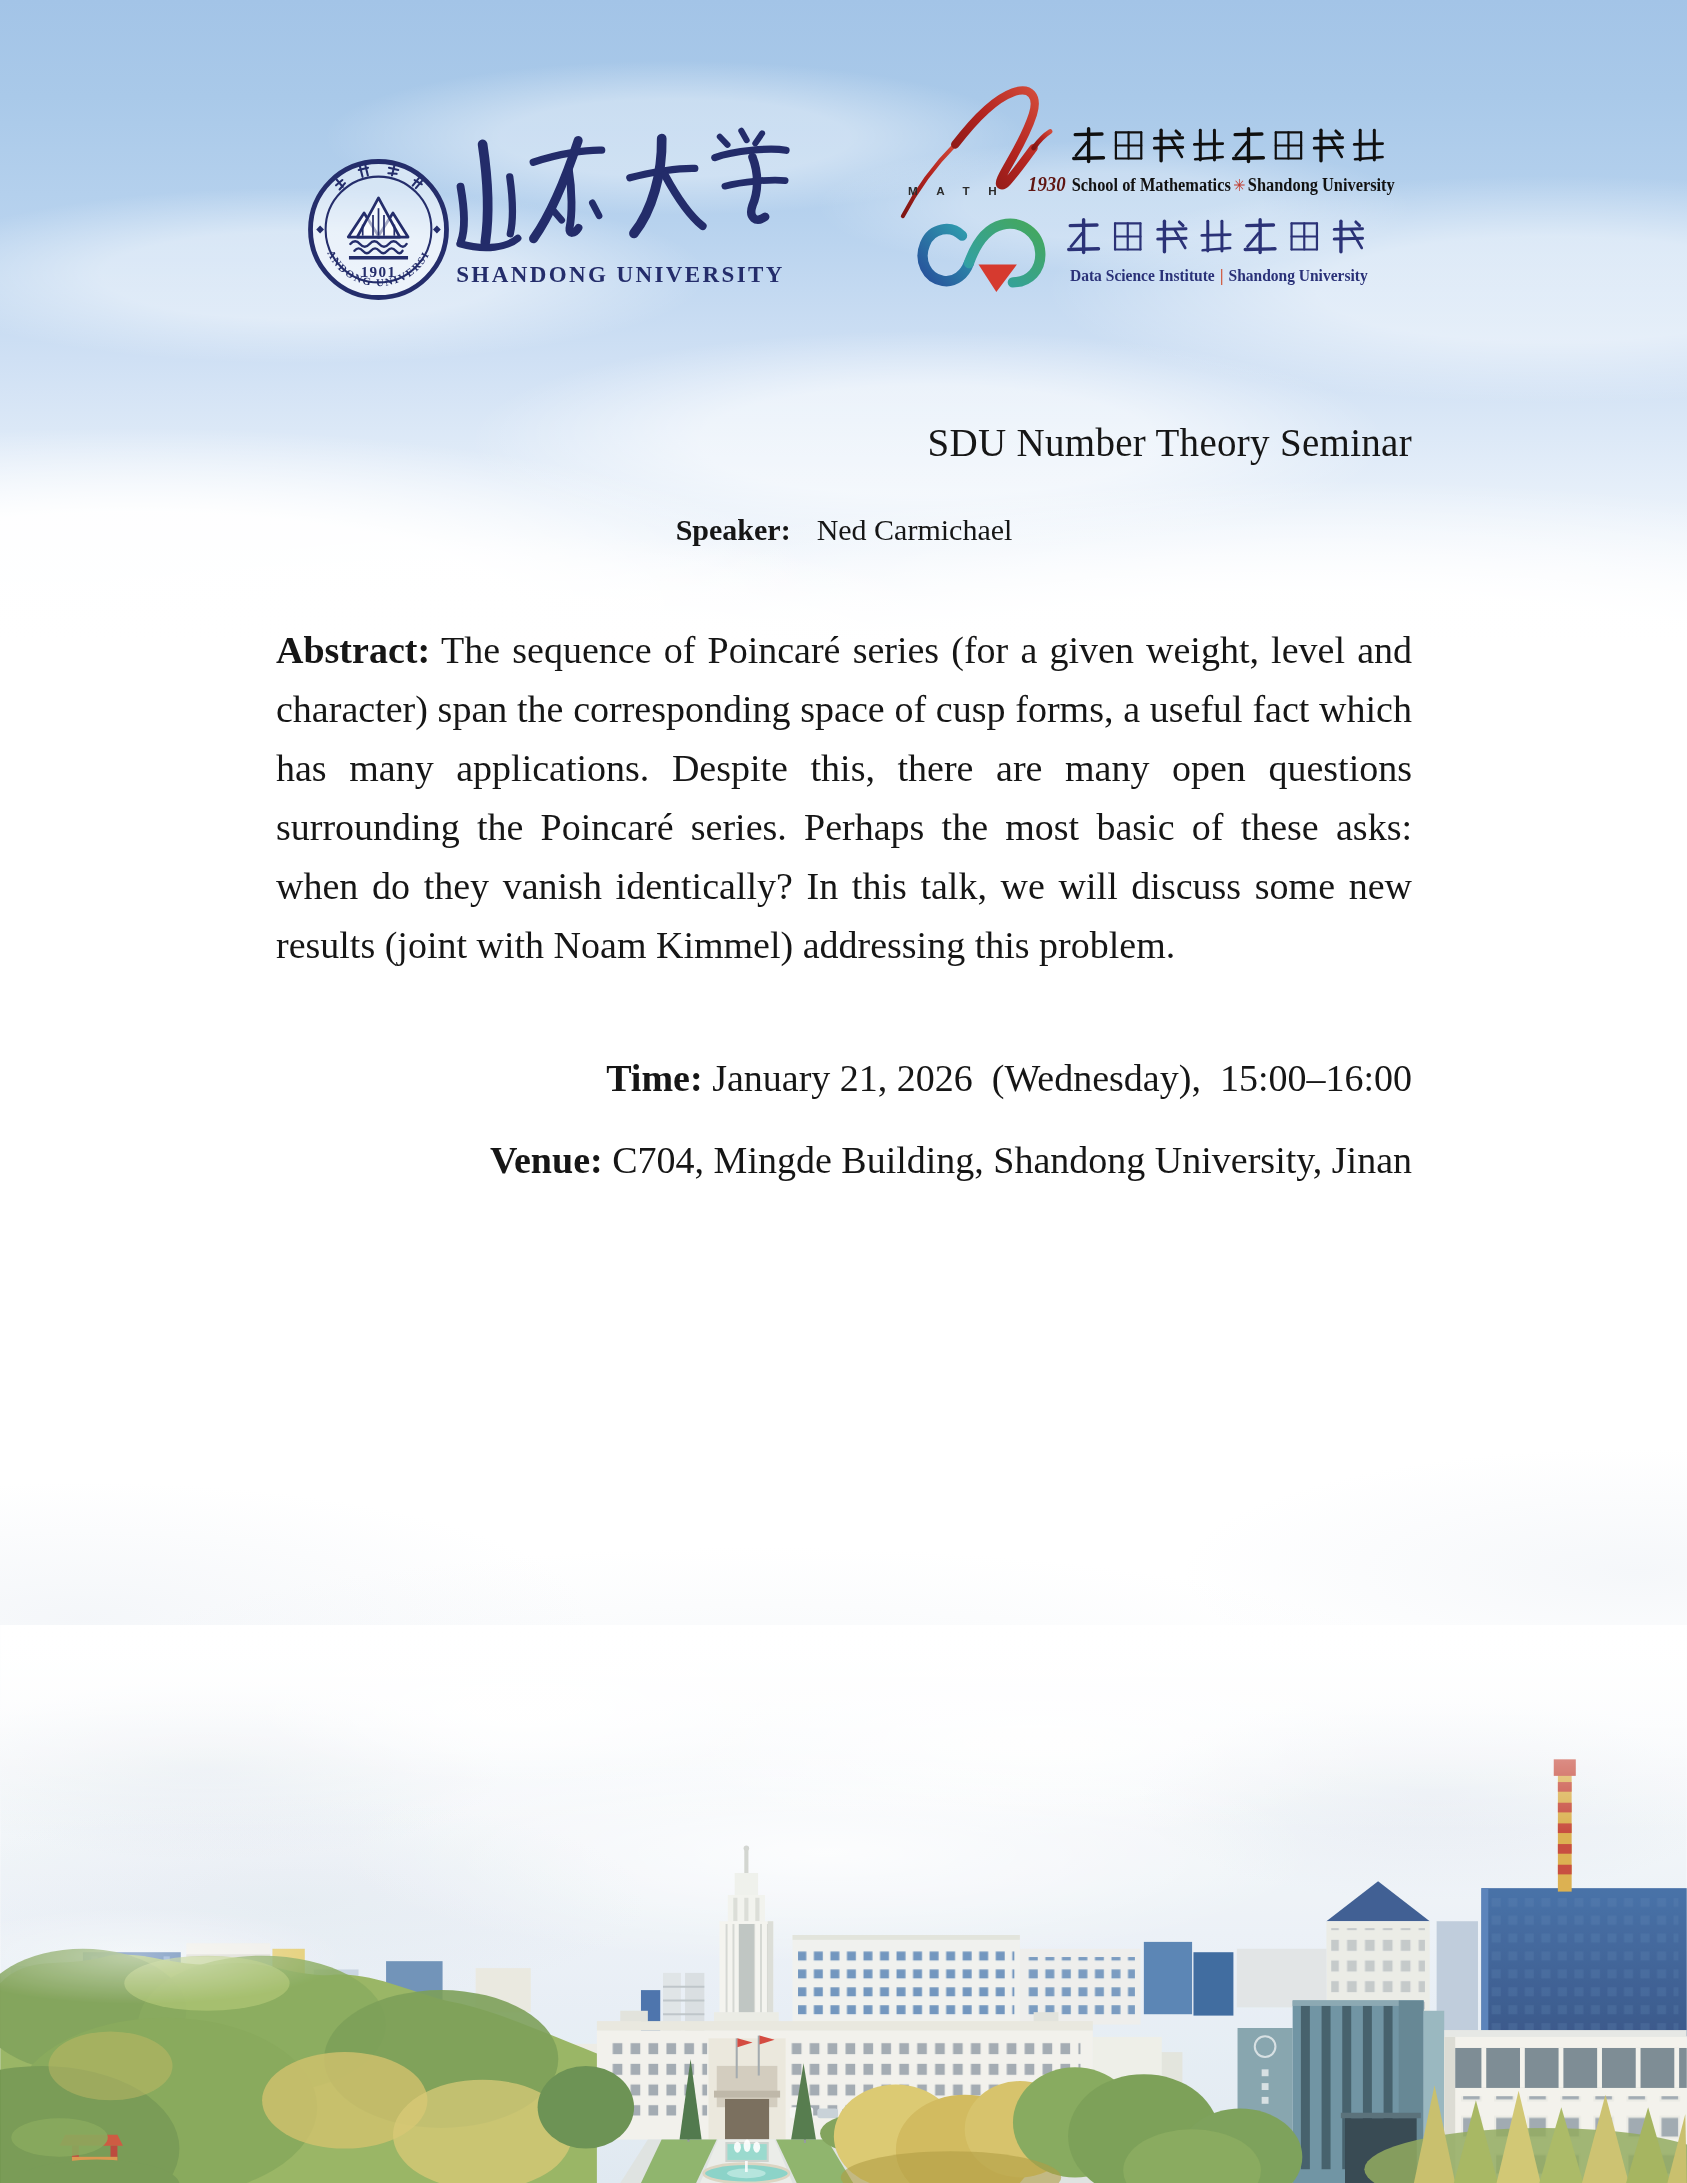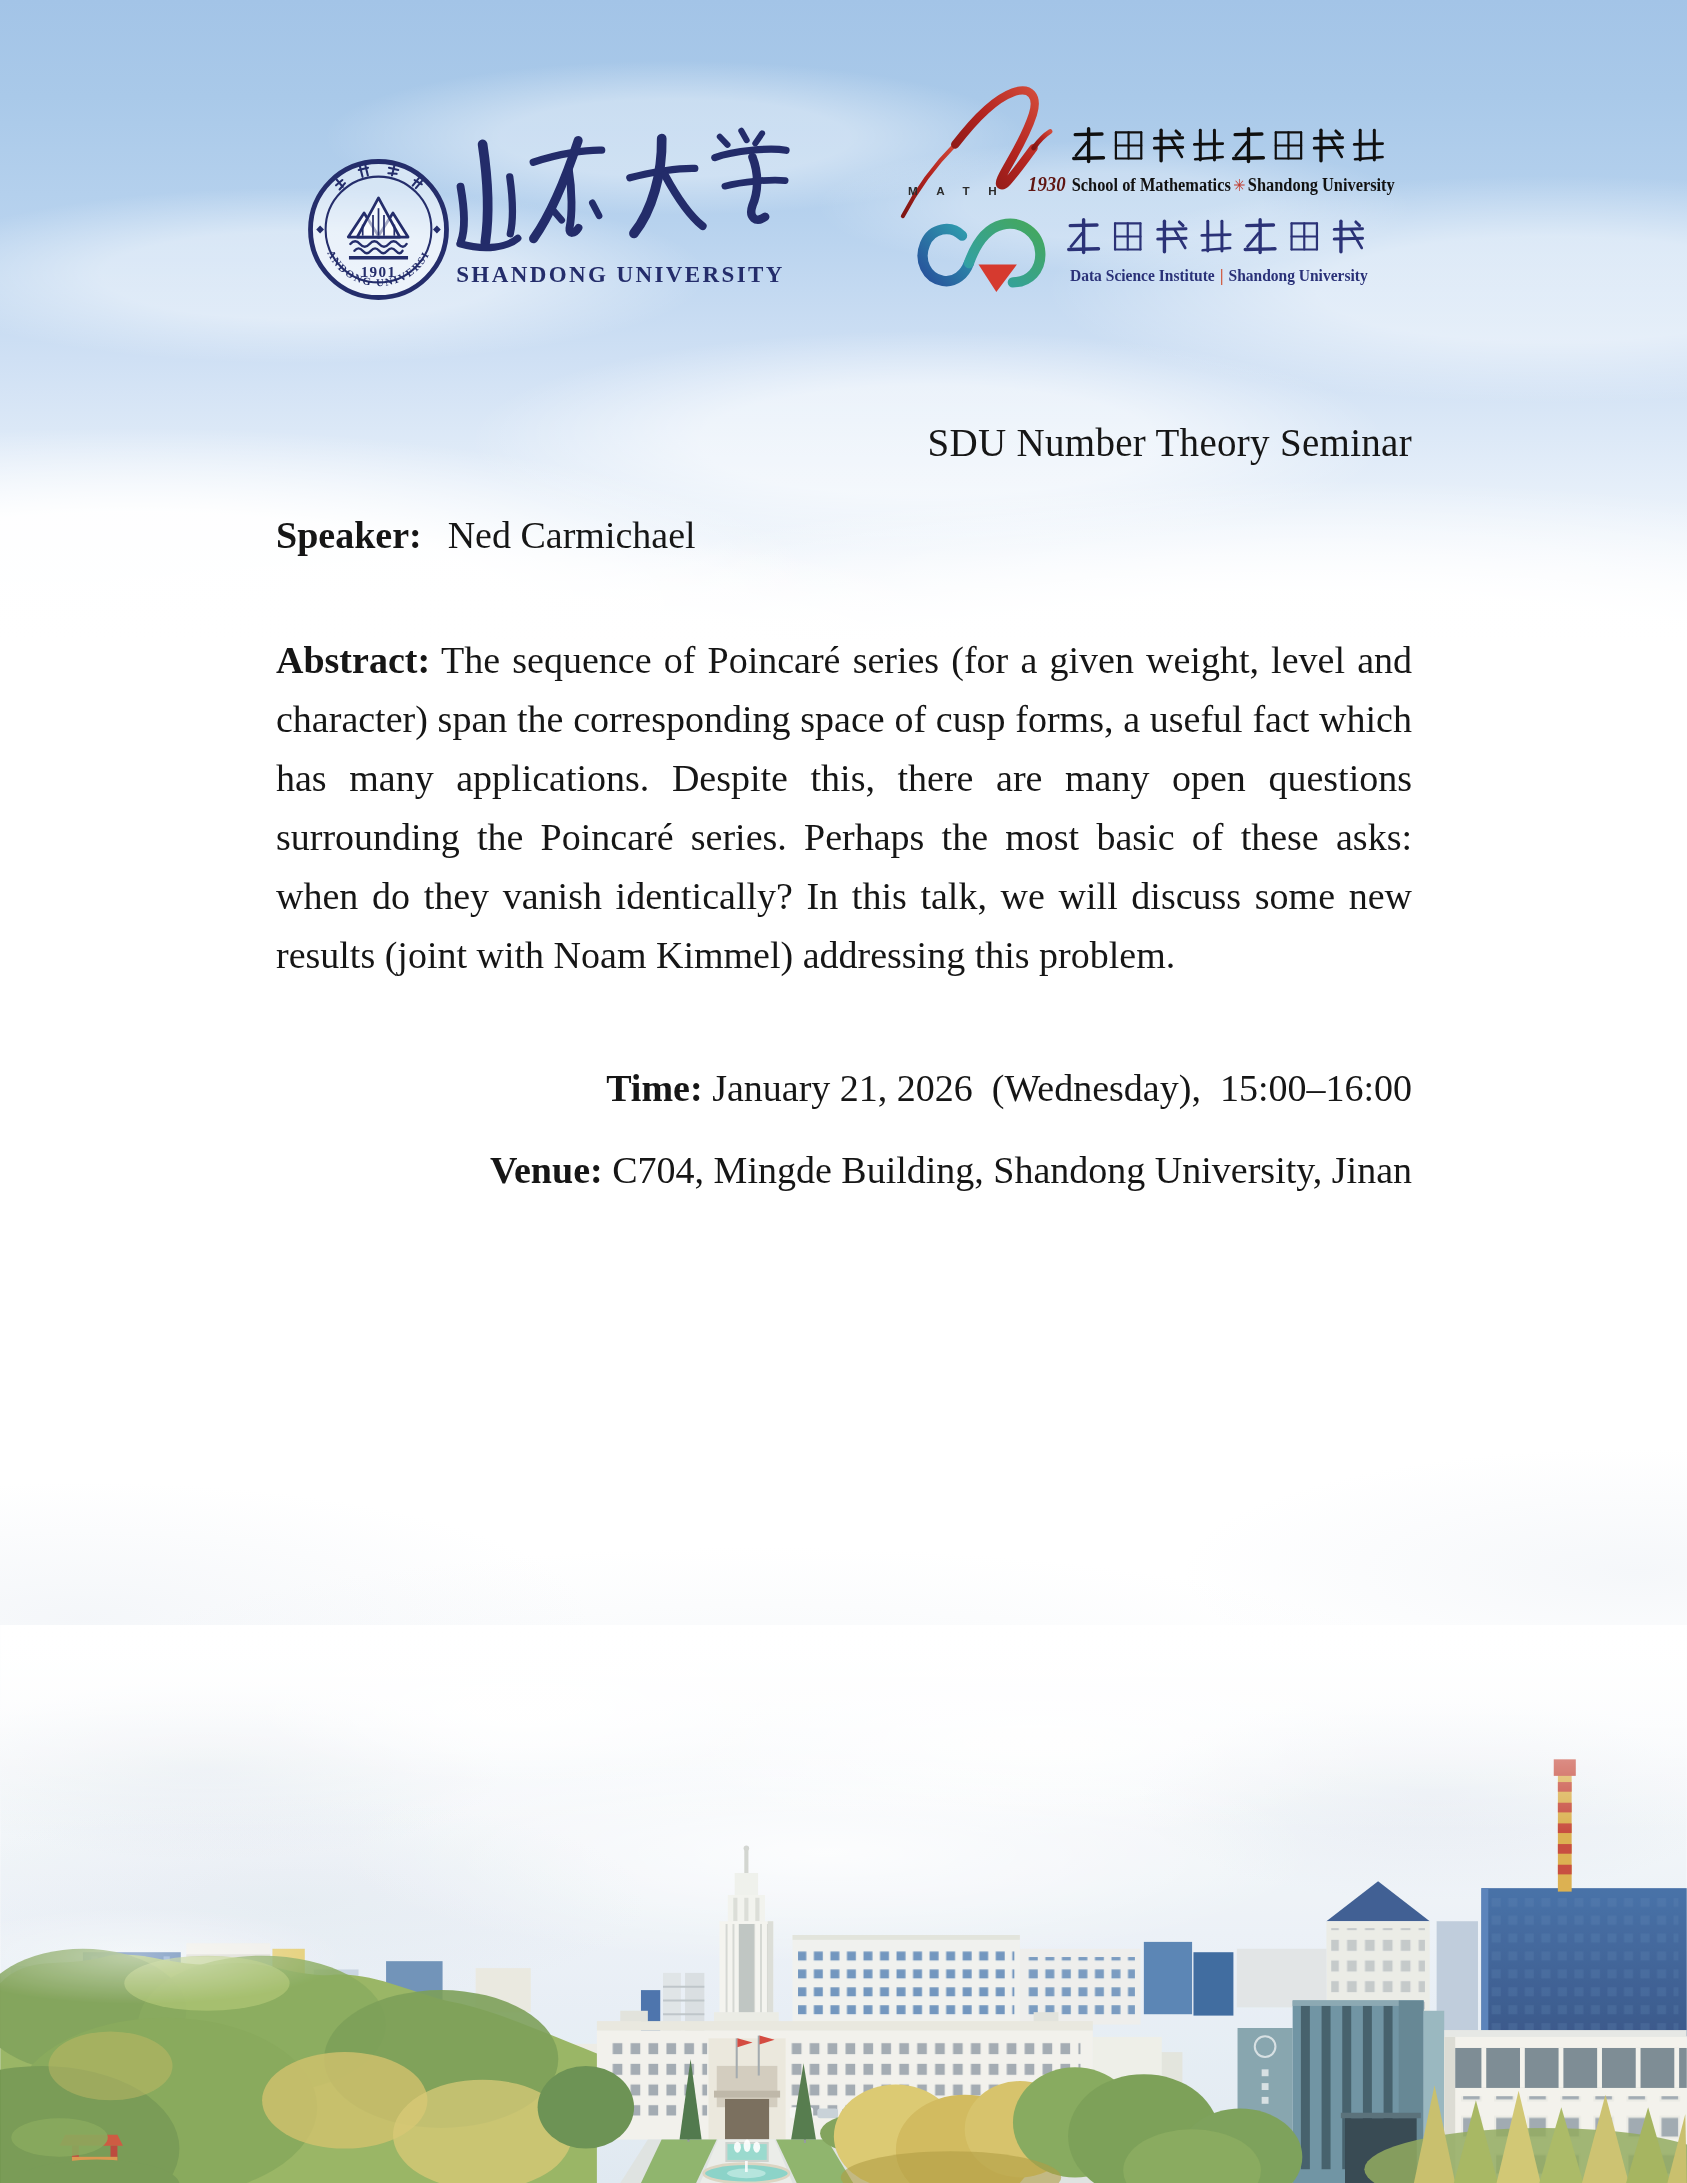--- a/index.html
+++ b/index.html
@@ -56,21 +56,21 @@
     position:absolute; left:1070px; top:266px; white-space:nowrap;
     font-size:16.5px; font-weight:600; color:#2a3178;
     transform:scaleX(.94); transform-origin:left center;
   }
   .dsilogo-en .div{color:#d04a2a; font-weight:700; padding:0 5.5px;}
   .phan{display:inline-block; line-height:0;}
   
   .bodytext{position:absolute; left:276px; top:412px; width:1136px;margin-top:8px;}
   .series{font-size:39px; text-align:right; letter-spacing:0.3px;}
   .title{margin-top:77px; font-size:48px; font-weight:700; text-align:center;}
-  .speaker{margin-top:48px; font-size:38px; text-align:left;}
+  .speaker{margin-top:48px; font-size:30px; text-align:center;}
   .speaker .lbl{font-weight:700;}
   .speaker .name{margin-left:26px;}
   .para{font-size:38px; line-height:59px; text-align:justify;}
   .para .lbl{font-weight:700; margin-right:11px;}
   .abstract{margin-top:74px;}
   .bio{margin-top:66px;}
   .oneline{font-size:38px; text-align:right;}
   .time{margin-top:81px;}
   .venue{margin-top:33px;}
   .oneline .lbl{font-weight:700; margin-right:9.6px;}

